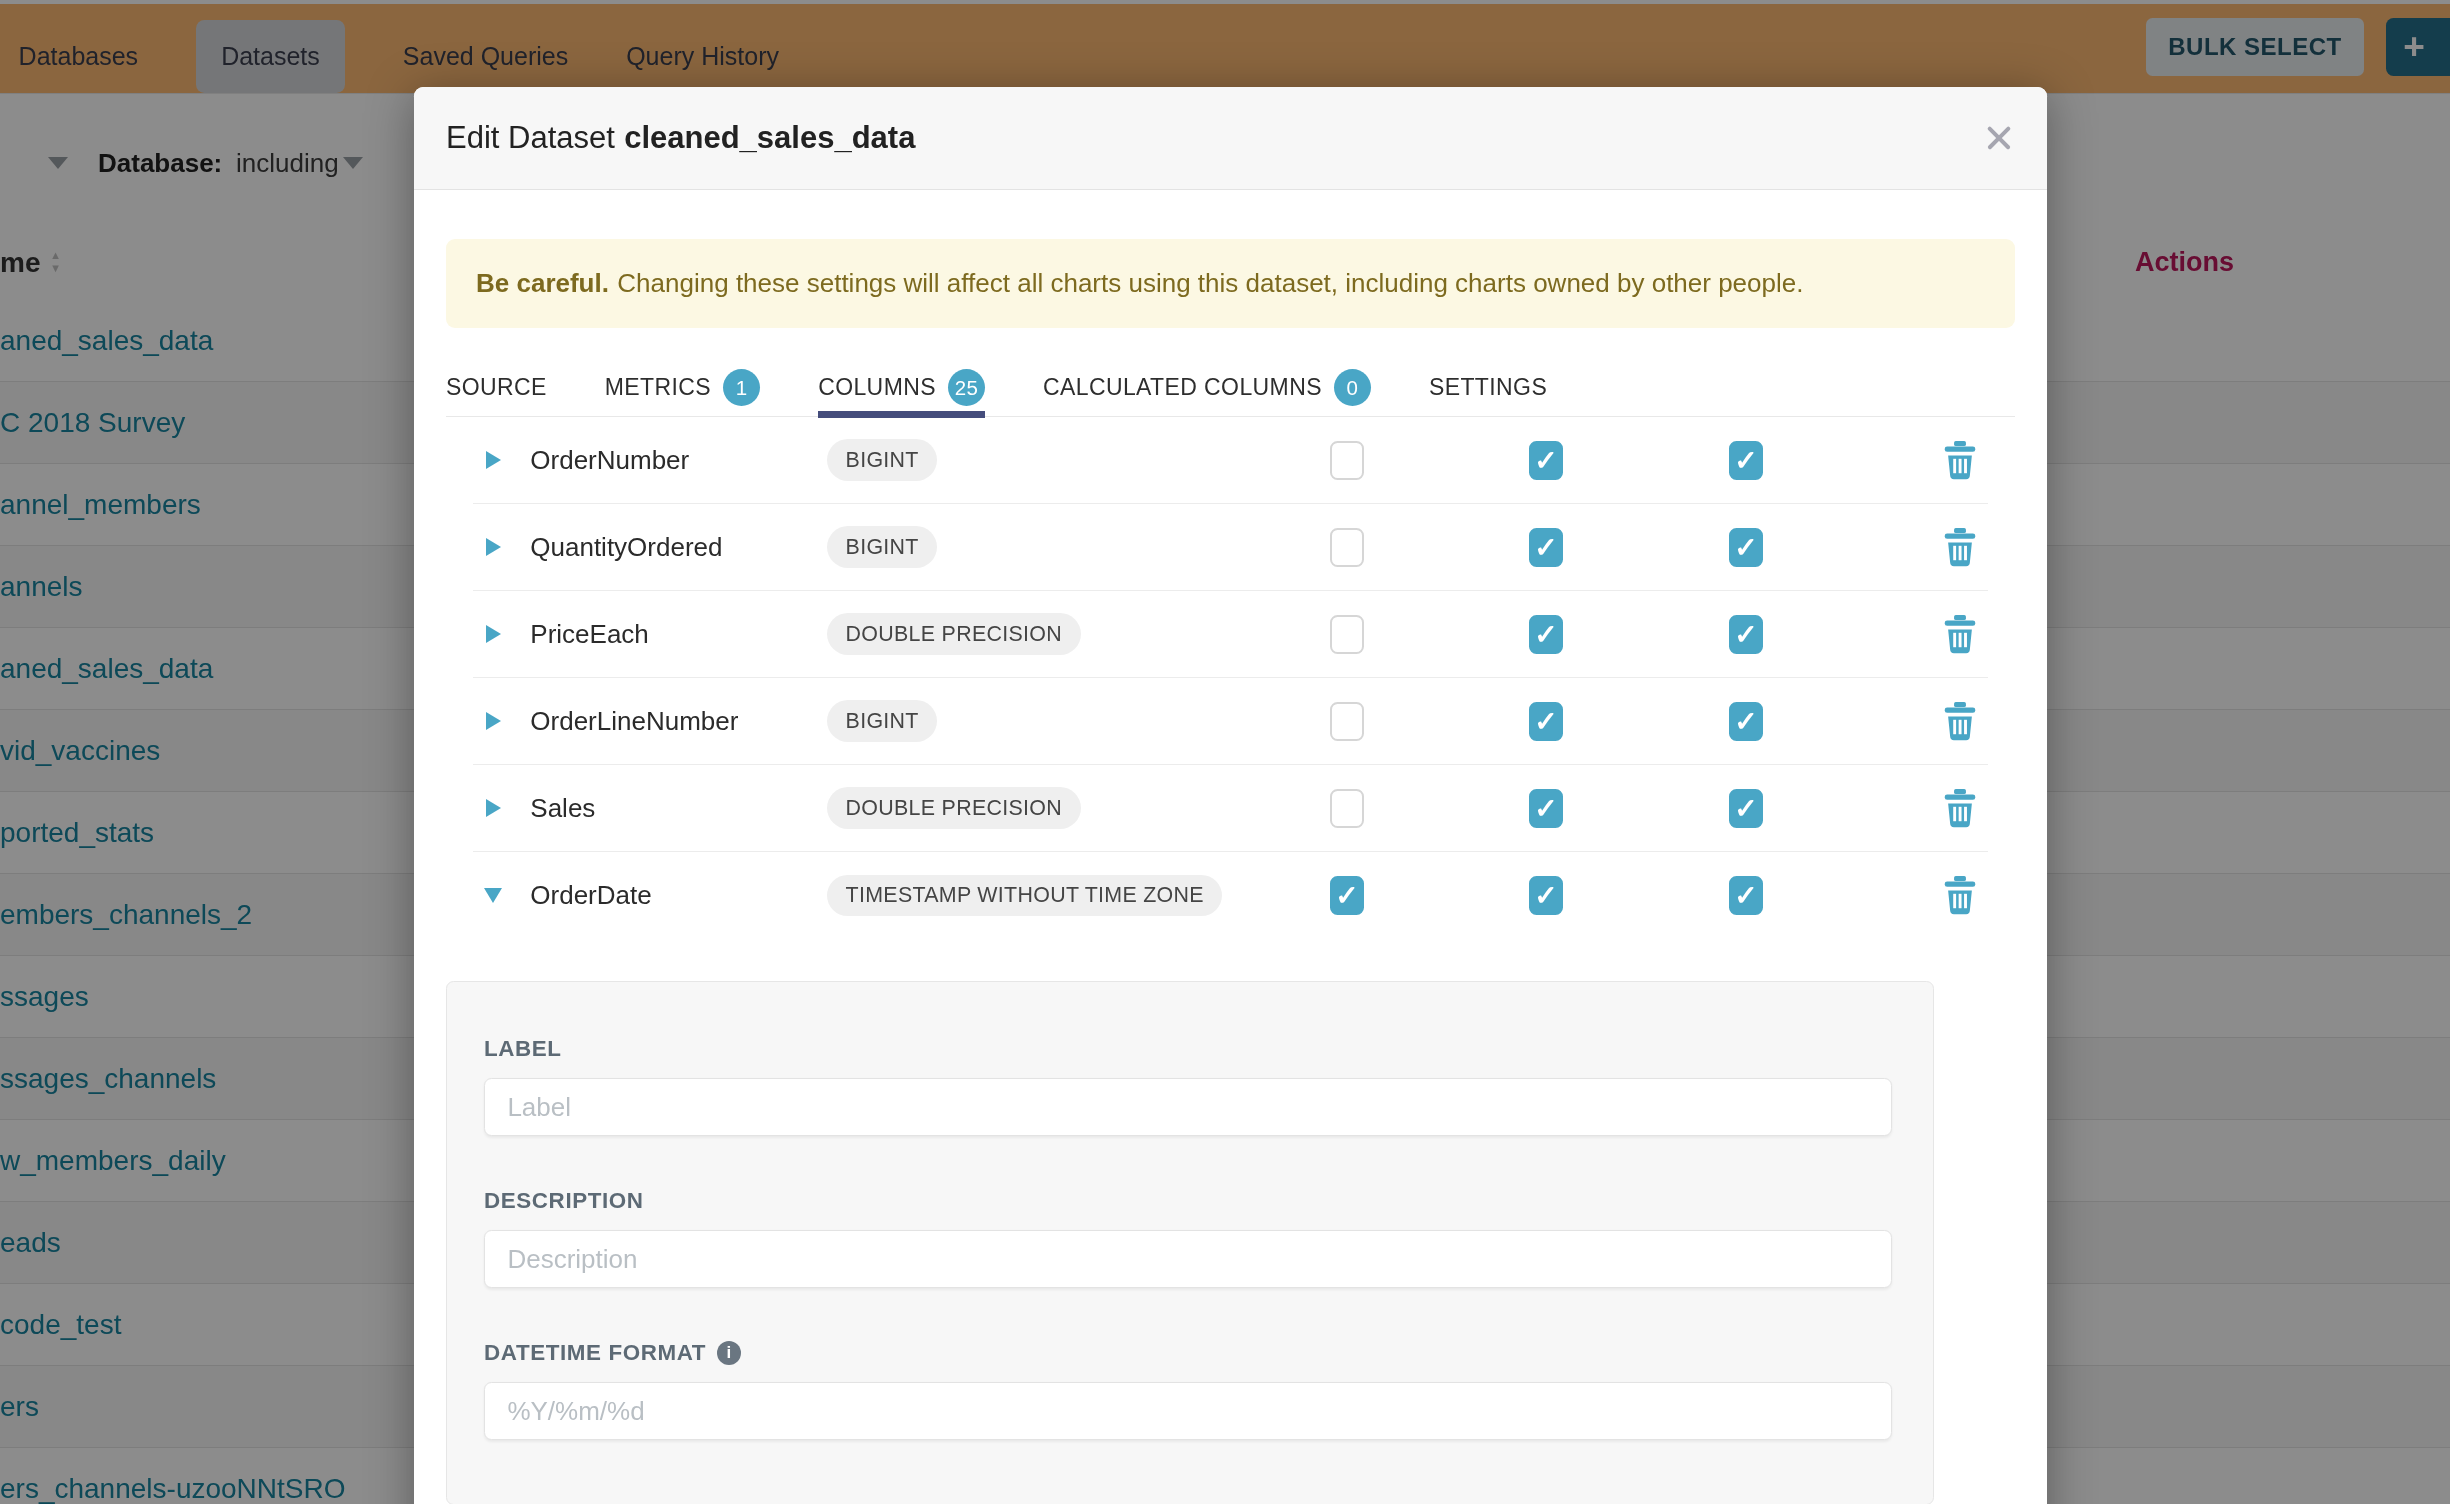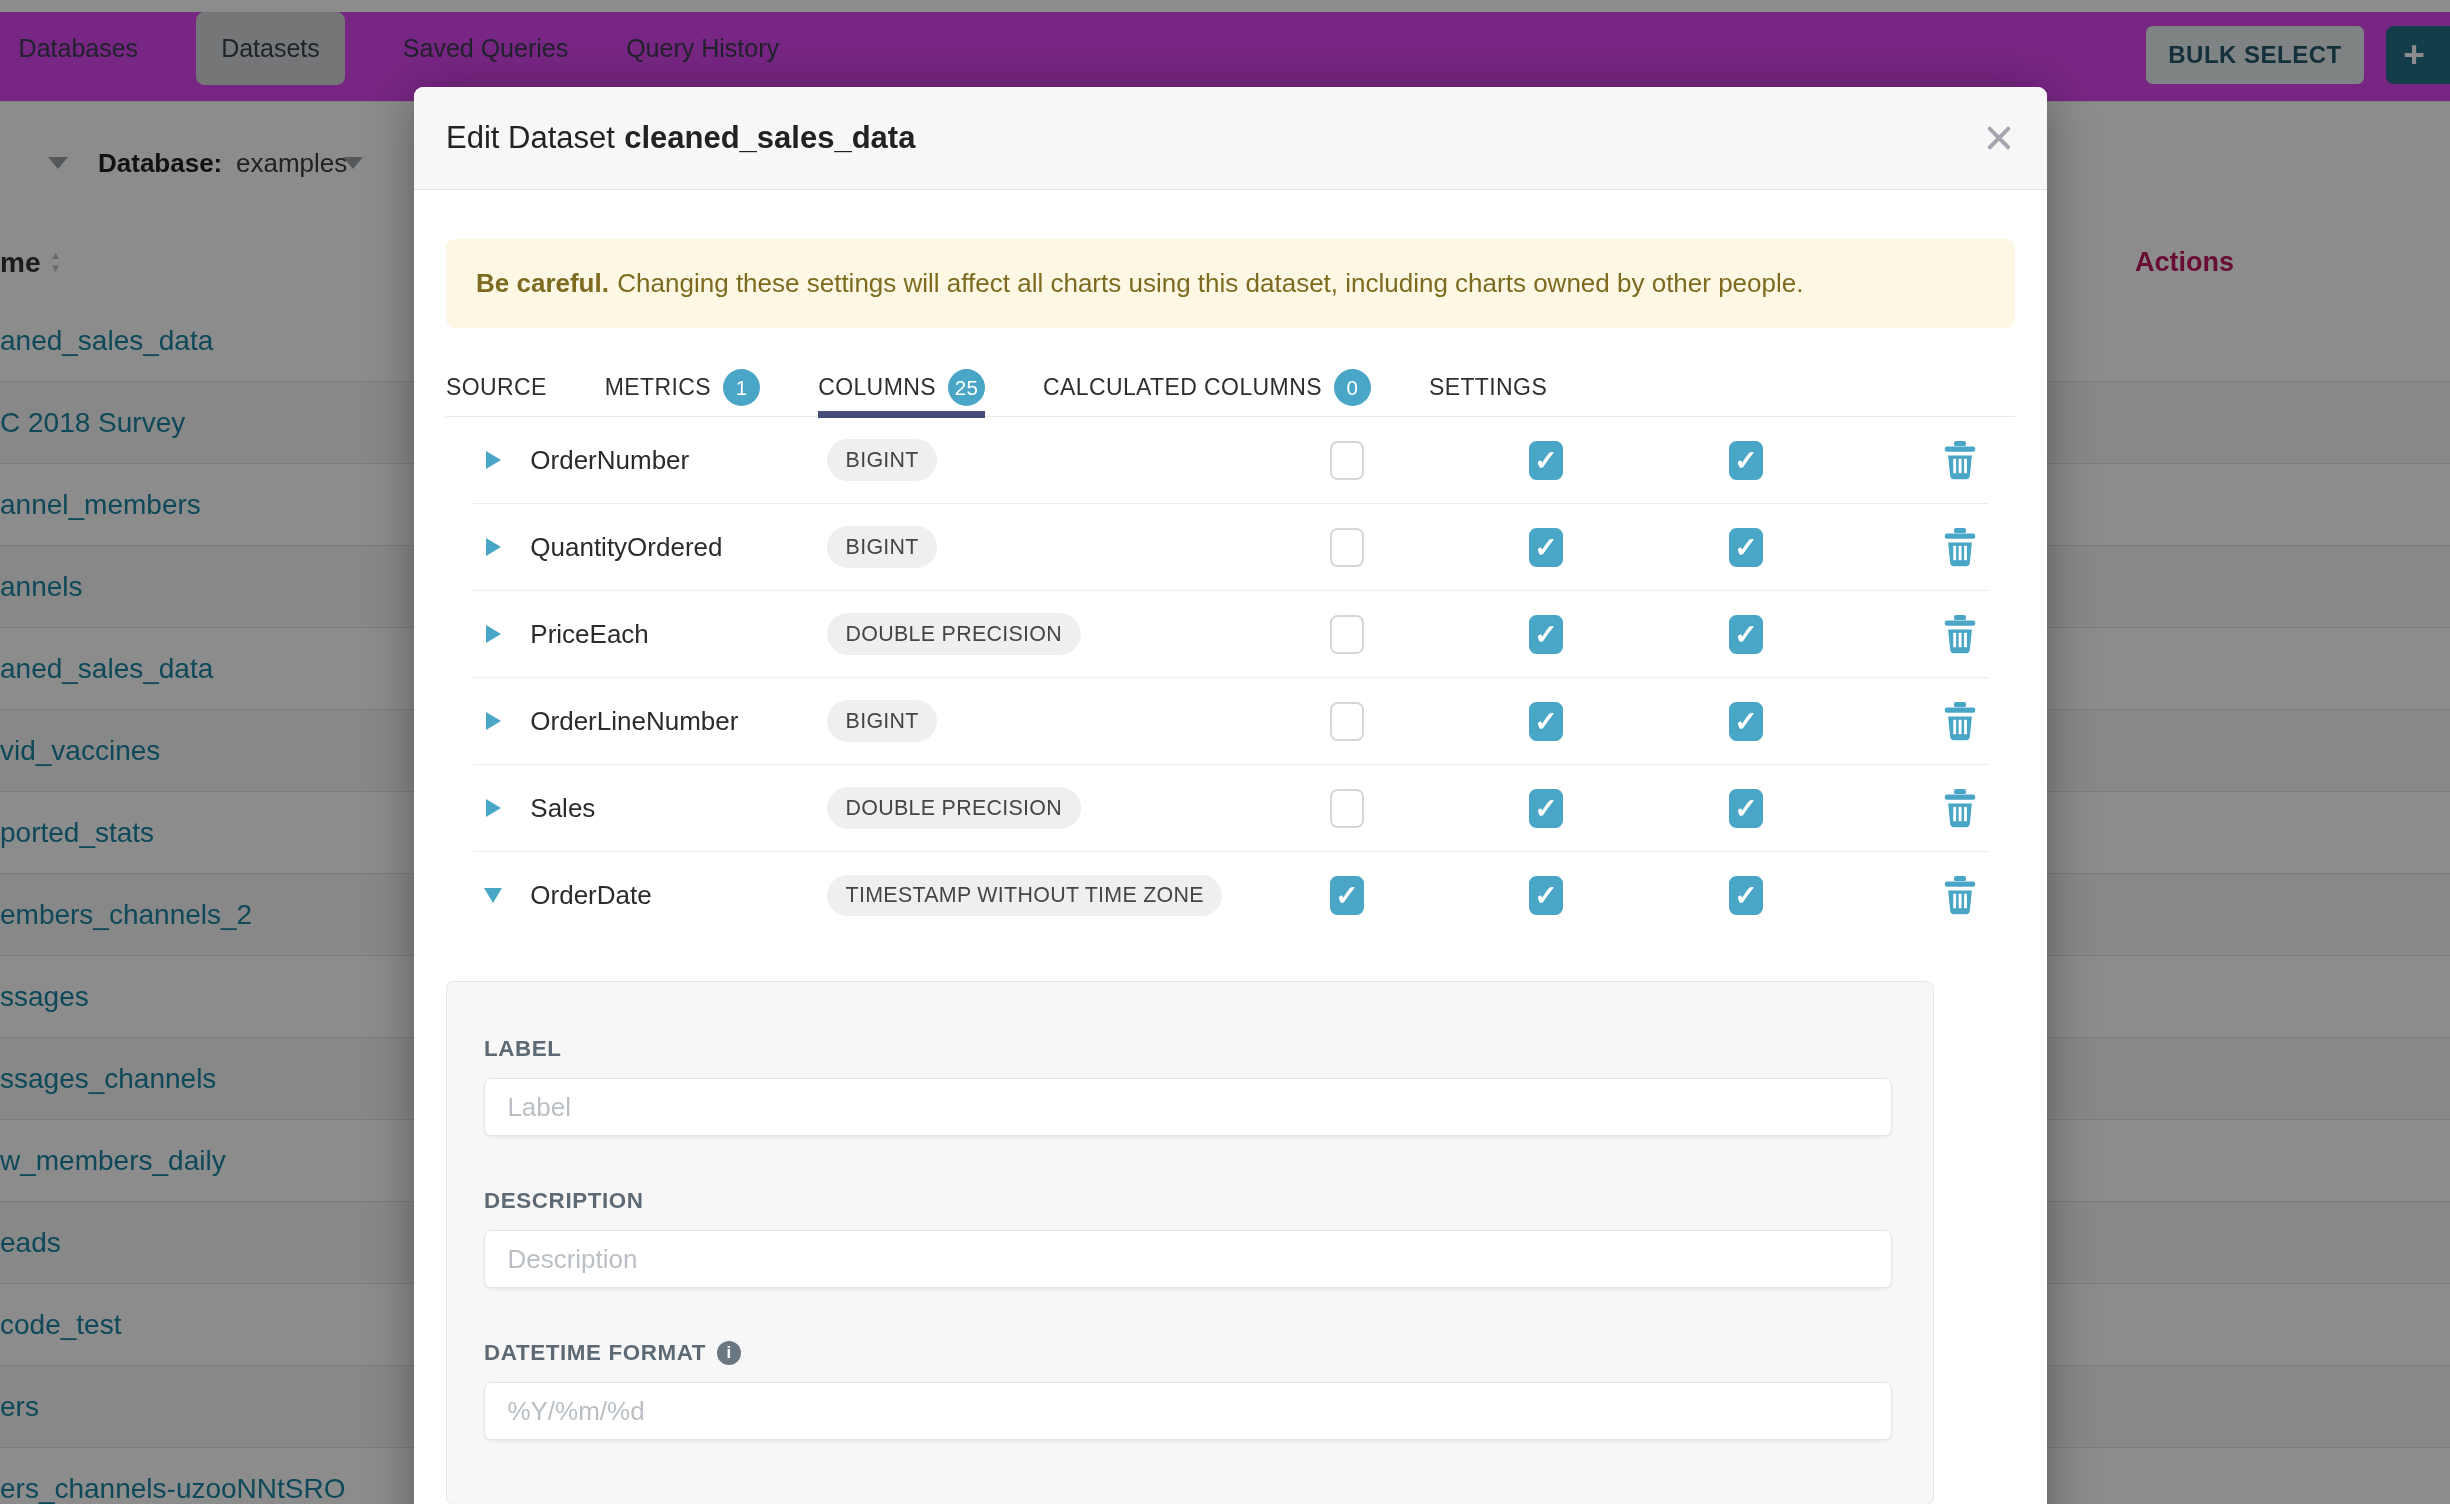--- a/index.html
+++ b/index.html
@@ -1,22 +1,22 @@
 <!DOCTYPE html>
 <html style="font-size:15px"><head>
 <meta charset="utf-8">
 <style>
   * { margin:0; padding:0; box-sizing:border-box; }
   html,body { width:2450px; height:1505px; overflow:hidden; background:#fff;
     font-family:"Liberation Sans", sans-serif; color:#333; }
 
   
   .page { position:absolute; inset:0; z-index:1; background:#fff; }
-  .topnav { position:absolute; top:12px; left:0; width:100%; height:90px;
-    background:#d946ef; border-bottom:1.9px solid #e9e9e9; display:flex; align-items:flex-start; }
+  .topnav { position:absolute; top:4px; left:0; width:100%; height:90px;
+    background:#fdba74; border-bottom:1.9px solid #e9e9e9; display:flex; align-items:flex-end; }
   .nav-tabs { display:flex; align-items:center; padding-left:18.6px; }
   .nav-tab { font-size:25px; color:#3b3f4f; margin-right:58px; padding:12px 0; cursor:pointer; white-space:nowrap; }
   .nav-tab.active { background:#d6d8db; border-radius:8.4px; padding:22px 25px; }
   .bulk-select { position:absolute; top:14px; right:86px; width:218px; height:58px;
     background:#e9eef1; border:none; border-radius:6.5px; color:#24586c;
     font-size:24px; font-weight:bold; letter-spacing:0.5px; font-family:inherit; cursor:pointer; }
   .add-btn { position:absolute; top:14px; right:-11.2px; width:75px; height:58px;
     background:#256f8a; border:none; border-radius:7.5px; color:#fff; font-size:37px;
     font-weight:bold; line-height:54px; text-align:left; padding-left:17px; font-family:inherit; cursor:pointer; }
 
@@ -117,21 +117,21 @@
       </nav>
     <button class="bulk-select">BULK SELECT</button>
     <button class="add-btn">
       <span>+</span>
     </button>
   </header>
 
   <div class="filterbar">
     <span class="tri-down fb-caret1"></span>
     <span class="fb-label">Database:</span>
-    <span class="fb-value">examples</span>
+    <span class="fb-value">including</span>
     <span class="tri-down fb-caret2"></span>
   </div>
 
   <div class="list-header">
     <span class="name-h">me</span>
     <span class="sort-icon">
       <span>▲</span>
         <span>▼</span>
     </span>
     <span class="actions-h">Actions</span>

